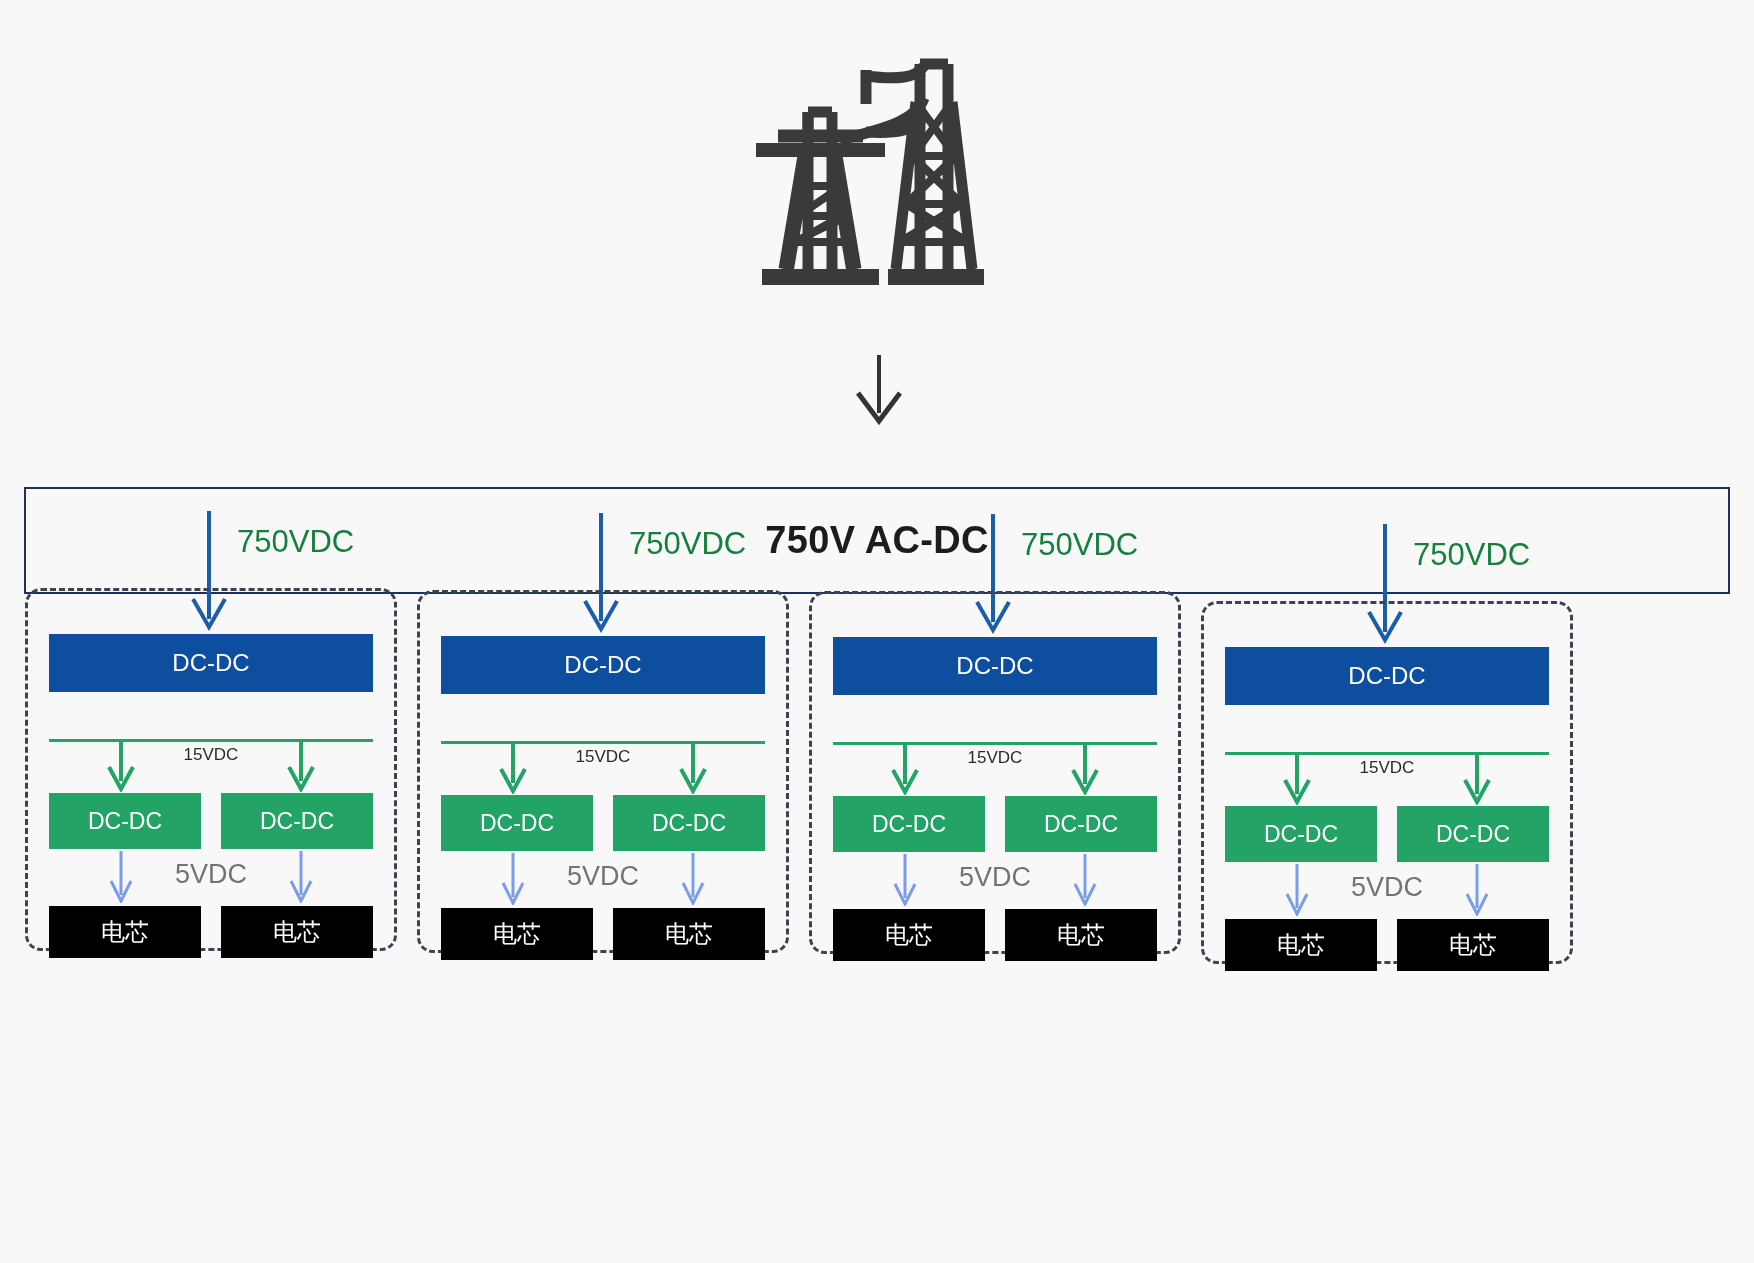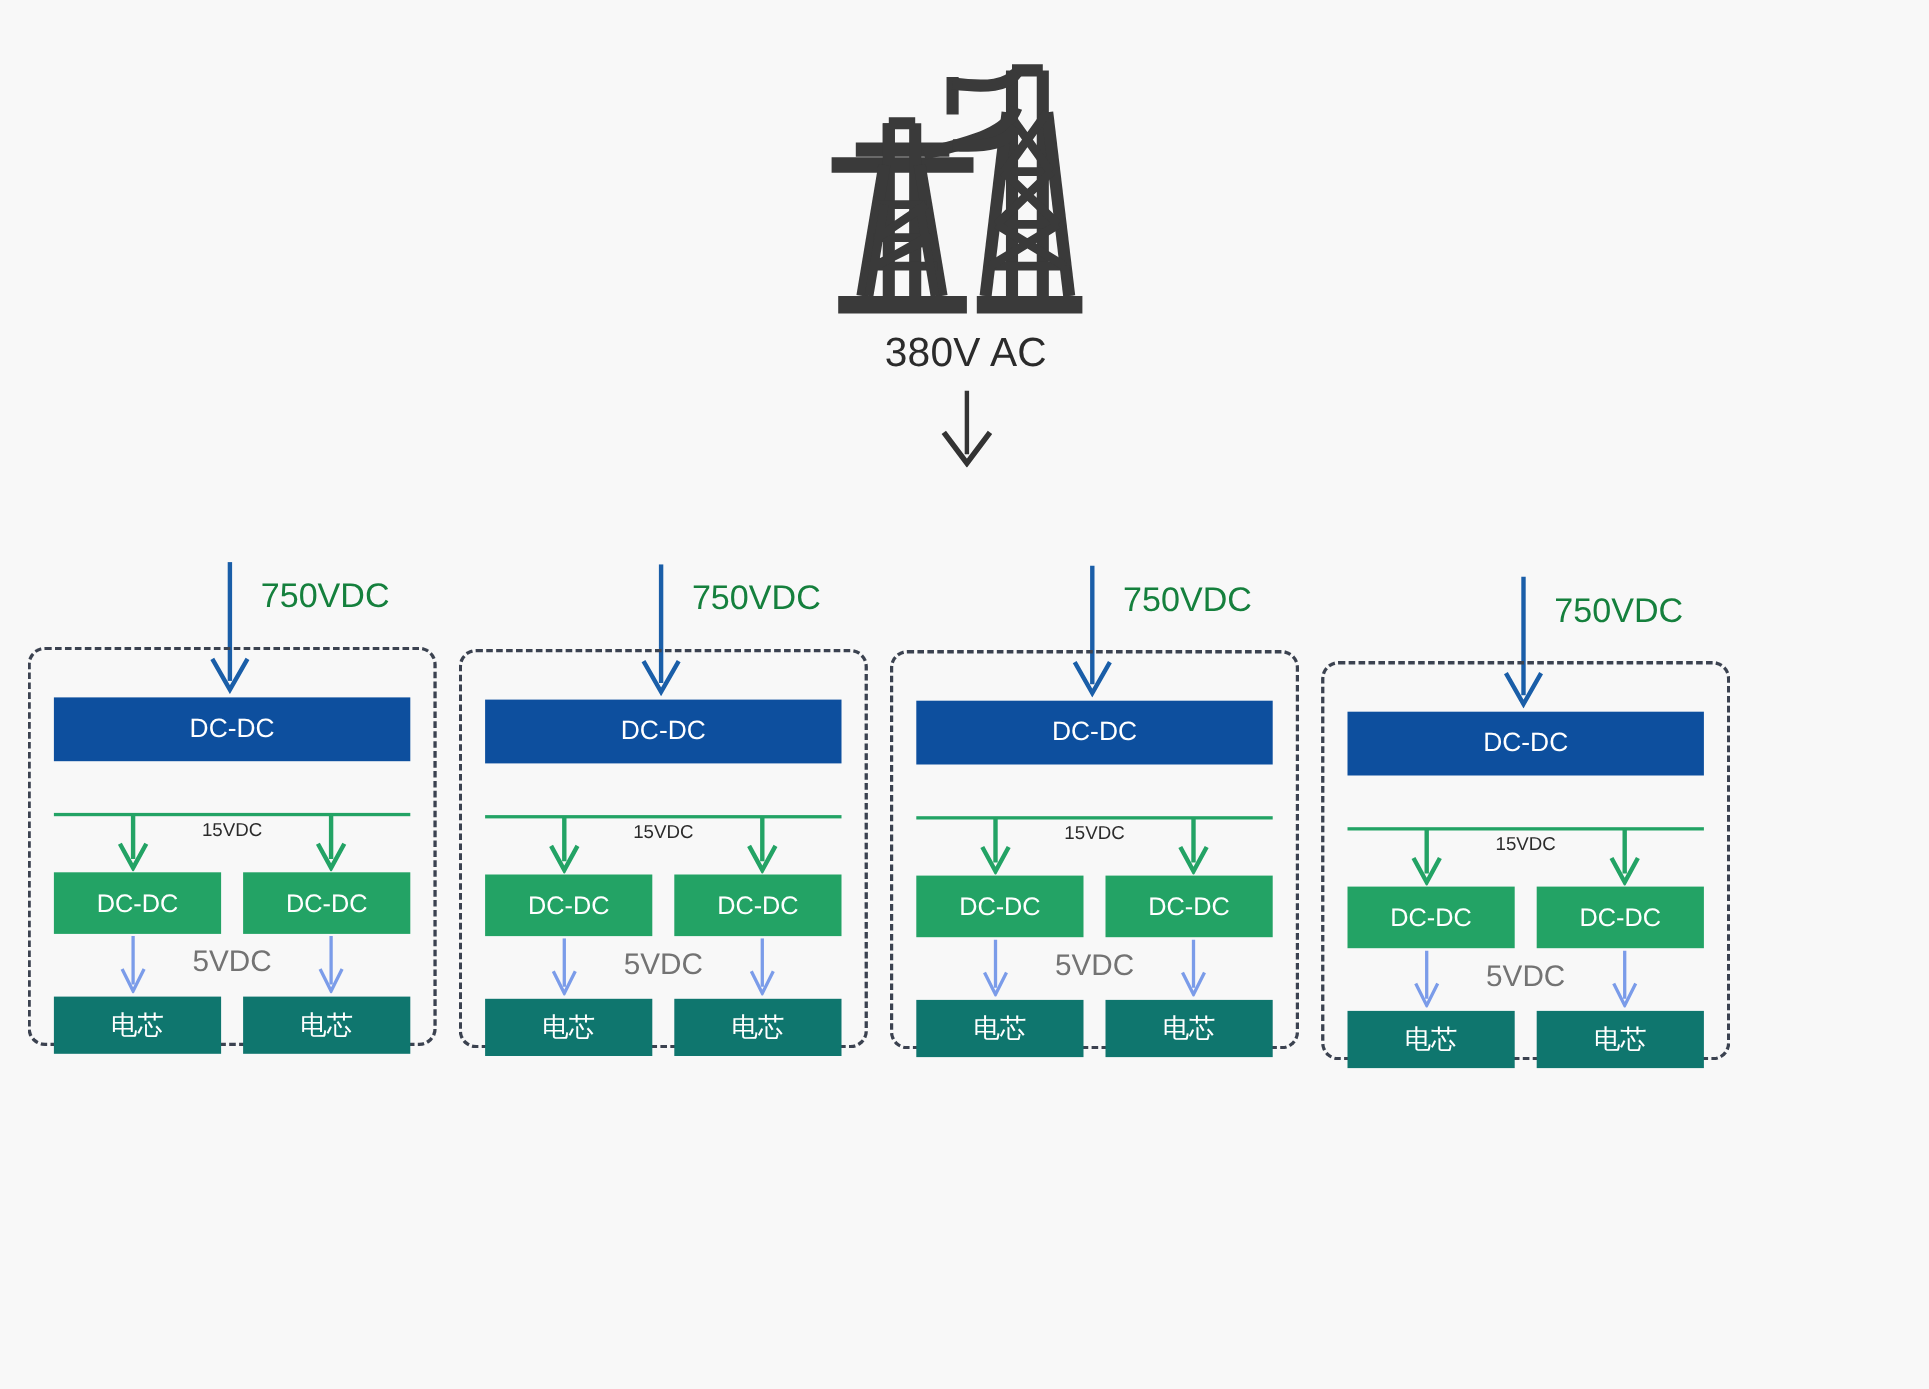--- a/index.html
+++ b/index.html
@@ -60,21 +60,21 @@
   }
 
   .low-arrows { position: absolute; left: 24px; top: 340px; width: 324px; height: 52px; }
   .low-label {
     position: absolute; left: 0; top: 348px; width: 372px; text-align: center;
     font-size: 27px; color: #737373;
   }
 
   .cell-row { position: absolute; left: 24px; top: 395px; width: 324px; height: 52px; display: flex; gap: 20px; }
   .cell {
-    flex: 1; background: #0f766e; color: #ffffff; font-size: 24px;
+    flex: 1; background: #000000; color: #ffffff; font-size: 24px;
     display: flex; align-items: center; justify-content: center;
   }
 </style>
 </head>
 <body>
 
 <div id="stage">
 
   <div id="tower-icon">
     <svg viewBox="0 0 262 250" width="262" height="250" fill="none" stroke="#3a3a3a" stroke-width="11" stroke-linecap="butt">
@@ -104,29 +104,31 @@
       <path d="M168 58 L207 112 M204 58 L165 112 M164 112 L214 160 M208 112 L158 160 M158 160 L220 198 M214 160 L152 198 M152 198 L148 225 M220 198 L224 225" stroke-width="8"></path>
       <path d="M140 233 L236 233" stroke-width="16"></path>
 
       <path d="M118 26 L118 60" stroke-width="11"></path>
       <path d="M118 32 C150 36 168 34 176 22" stroke-width="11"></path>
       <path d="M92 96 C140 84 168 76 176 54" stroke-width="11"></path>
       <path d="M118 88 C152 90 166 86 176 72" stroke-width="11"></path>
     </svg>
   </div>
 
-  <div id="source-label">380V AC</div>
 
   <div id="ac-arrow">
     <svg viewBox="0 0 62 70" width="62" height="70">
       <line x1="31" y1="0" x2="31" y2="58" stroke="#333333" stroke-width="4"></line>
       <polyline points="10,38 31,66 52,38" fill="none" stroke="#333333" stroke-width="5" stroke-linecap="butt" stroke-linejoin="miter"></polyline>
     </svg>
   </div>
 
+  <div id="acdc-box">
+    <span id="acdc-label">750V AC-DC</span>
+  </div>
 
   <div id="groups-layer">
       <div class="group" style="left: 25px; top: 511px;">
         <div class="feed-arrow">
   <svg viewBox="0 0 40 120" width="40" height="120">
     <line x1="20" y1="0" x2="20" y2="108" stroke="#1a5ea8" stroke-width="4"></line>
     <polyline points="4,88 20,116 36,88" fill="none" stroke="#1a5ea8" stroke-width="4" stroke-linejoin="miter"></polyline>
   </svg></div>
         <div class="feed-label">750VDC</div>
         <div class="dashbox"></div>

